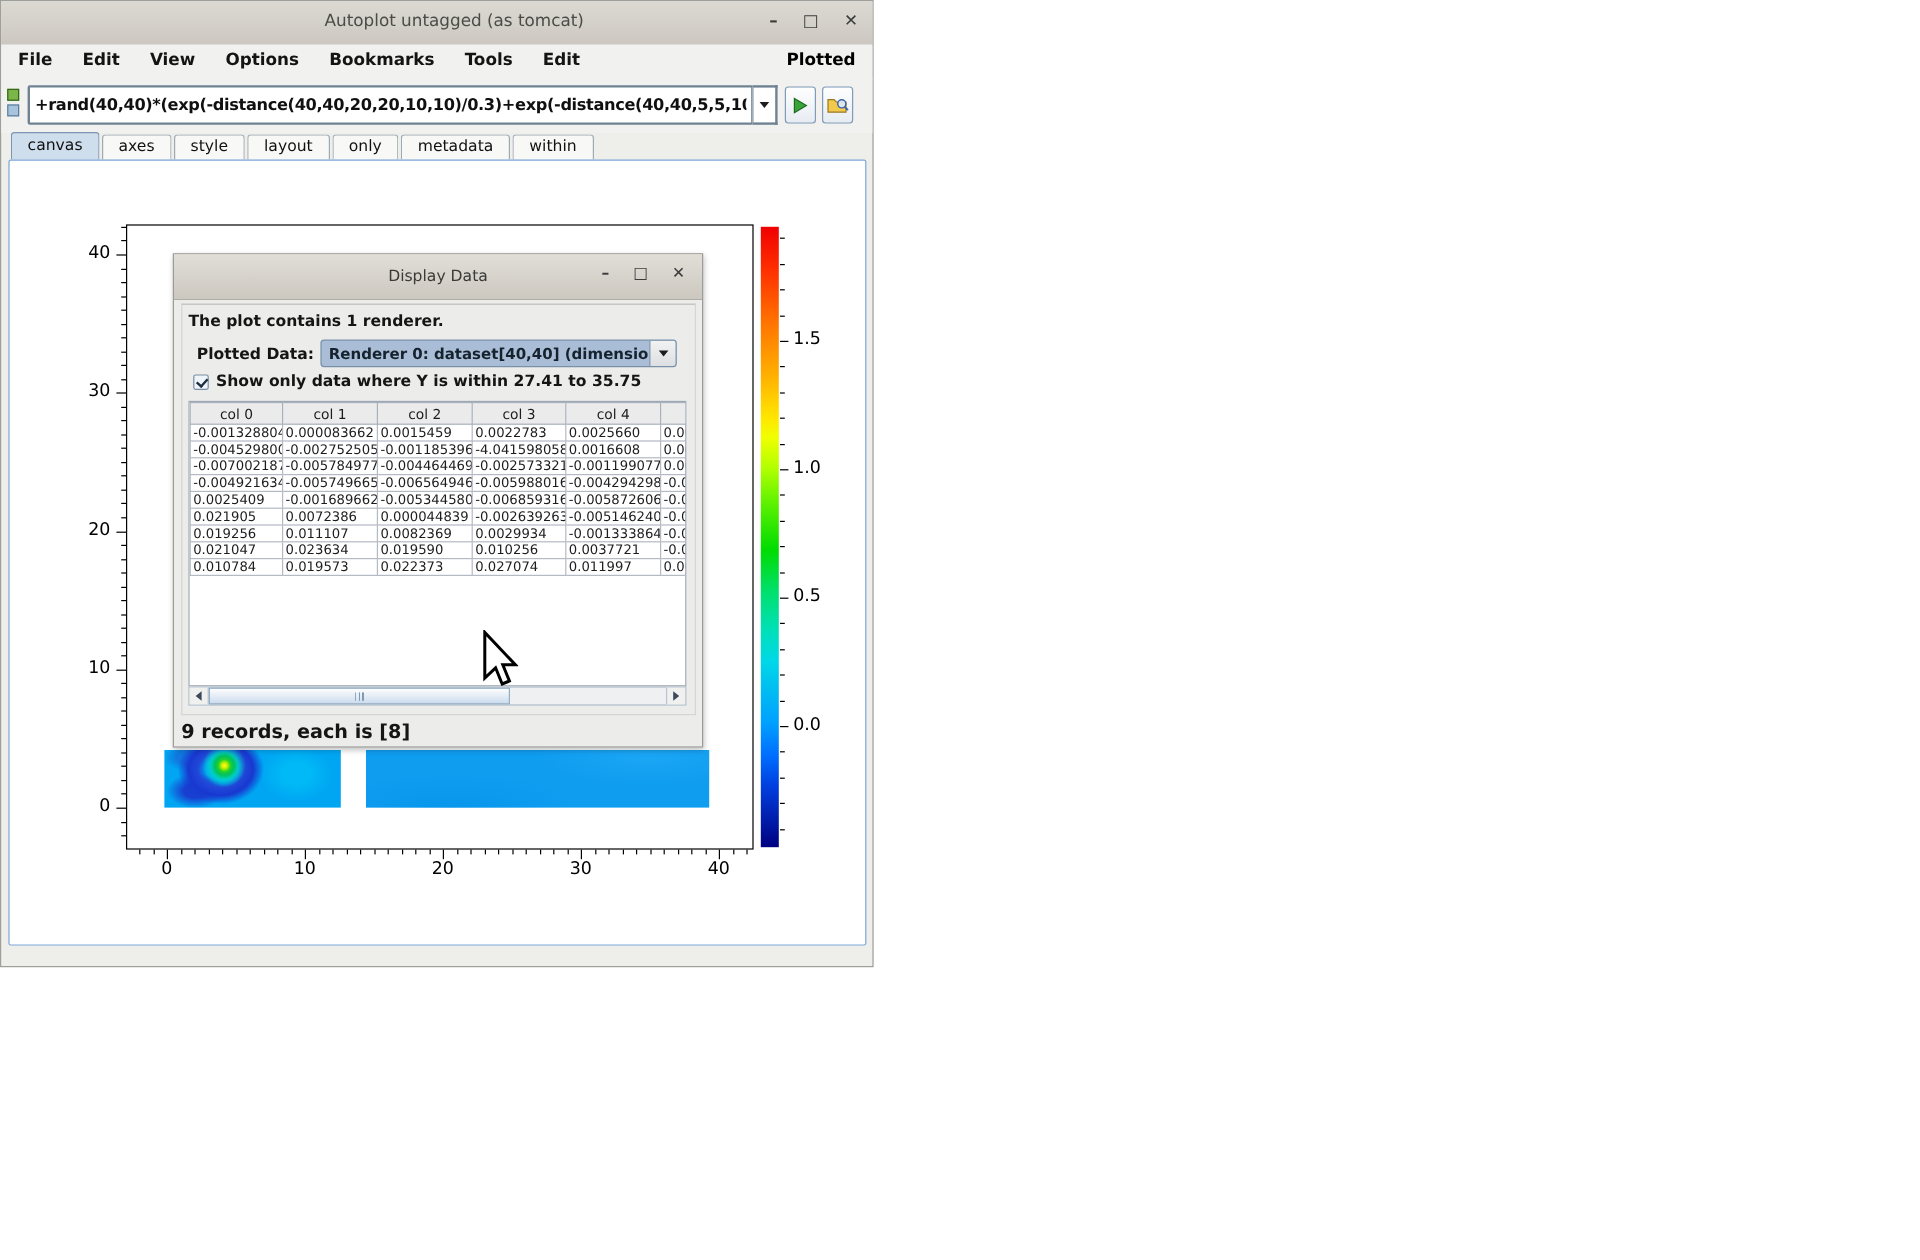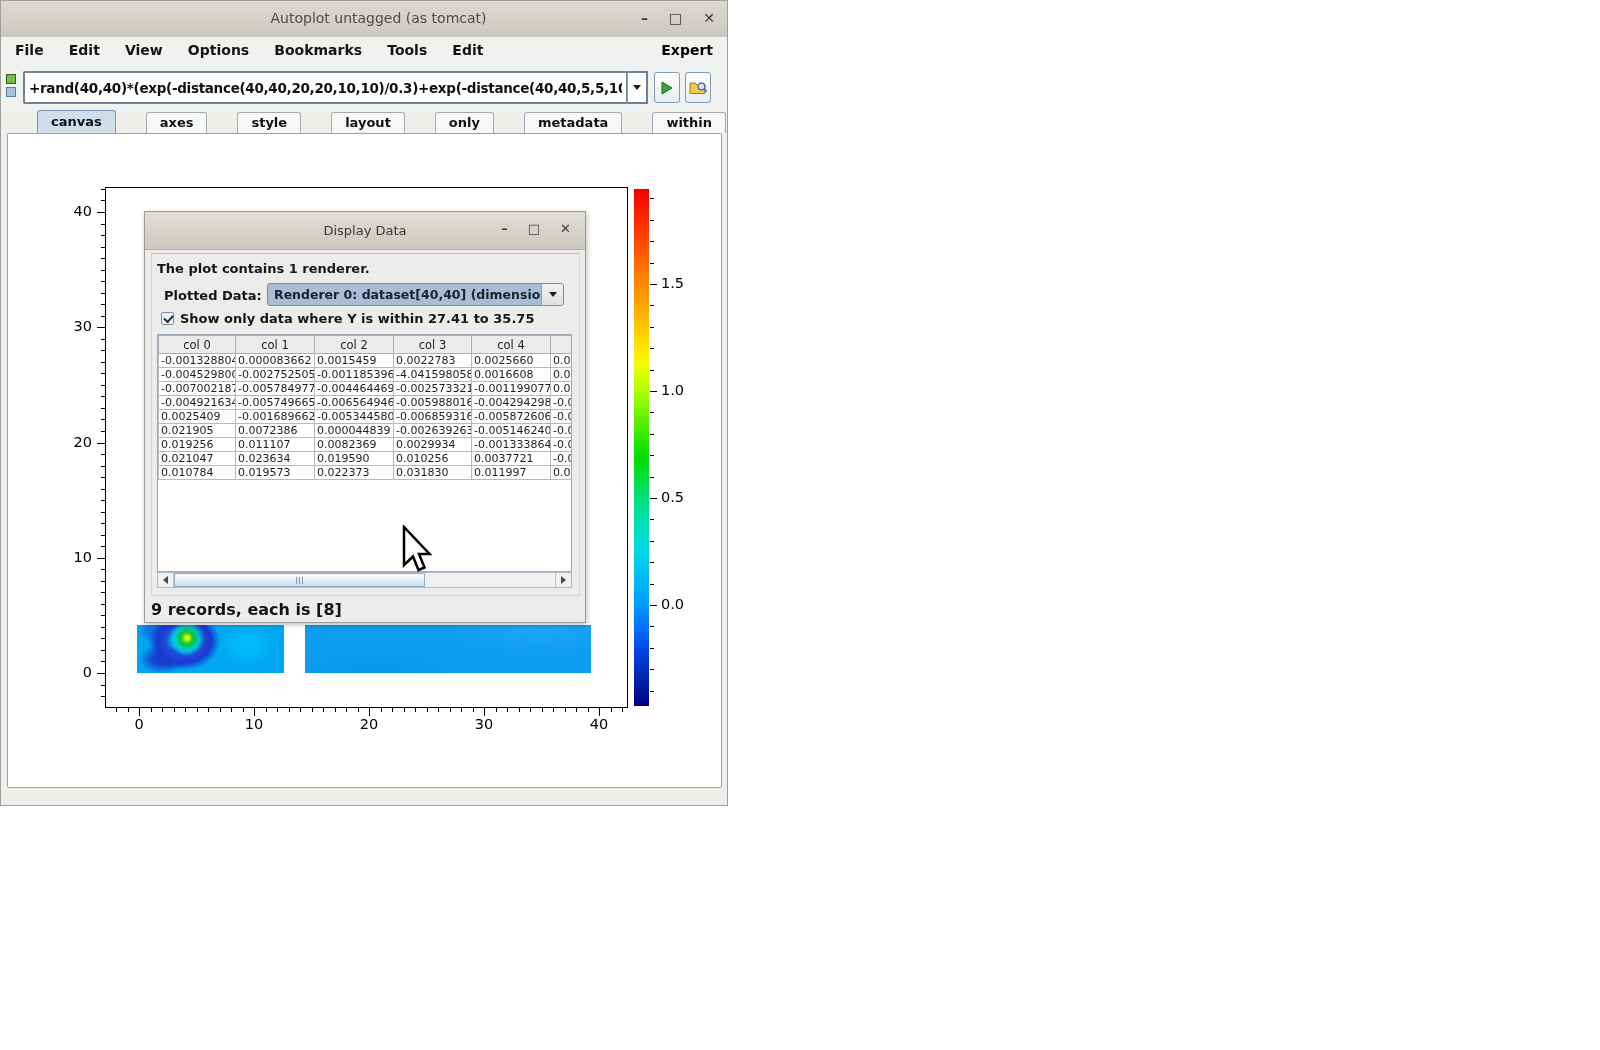--- a/index.html
+++ b/index.html
@@ -37,21 +37,21 @@
   .folder-btn{left:684px;}
   .tri-down{width:0;height:0;border-left:4px solid transparent;border-right:4px solid transparent;
        border-top:5px solid #1d1d1d;display:inline-block;}
   .tri-left{width:0;height:0;border-top:4px solid transparent;border-bottom:4px solid transparent;
        border-right:5px solid #3a4a5a;display:inline-block;}
   .tri-right{width:0;height:0;border-top:4px solid transparent;border-bottom:4px solid transparent;
        border-left:5px solid #3a4a5a;display:inline-block;}
   
   .tabbar{position:absolute;left:8px;top:110px;height:22px;display:flex;align-items:flex-end;}
   .tab{display:inline-block;margin-right:2px;padding:2px 13px 3px;border:1px solid #a0aab4;border-bottom:none;
-       border-radius:3px 3px 0 0;background:#f8f8f6;font-weight:bold;font-size:13px;color:#111;margin-left:28px;}
+       border-radius:3px 3px 0 0;background:#f8f8f6;font-weight:normal;font-size:13px;color:#111;}
   .tab.selected{background:#cfdeed;border-color:#7d95b2;padding:3px 13px 4px;}
   
   .canvas-panel{position:absolute;left:6px;top:132px;width:715px;height:655px;background:#fff;
        border:1px solid #7da7d8;box-sizing:border-box;border-radius:2px;}
   .plot-layer{position:absolute;left:0;top:0;right:0;bottom:0;}
   .plot-area{position:absolute;left:97px;top:53px;width:521px;height:519px;border:1px solid #000;box-sizing:content-box;}
   .tick{position:absolute;background:#000;}
   .tick-label{position:absolute;font-size:14.5px;color:#000;}
   .xlab{width:44px;text-align:center;}
   .ylab{width:38px;text-align:right;}
@@ -139,21 +139,21 @@
   </div>
 
   <div class="menubar">
     <span class="menu-item">File</span>
     <span class="menu-item">Edit</span>
     <span class="menu-item">View</span>
     <span class="menu-item">Options</span>
     <span class="menu-item">Bookmarks</span>
     <span class="menu-item">Tools</span>
     <span class="menu-item">Edit</span>
-    <span class="menu-expert">Expert</span>
+    <span class="menu-expert">Plotted</span>
   </div>
 
   <div class="addressbar">
     <span class="type-icon">
       <i class="sq g"></i>
       <i class="sq b"></i>
     </span>
     <input class="uri-input" value="+rand(40,40)*(exp(-distance(40,40,20,20,10,10)/0.3)+exp(-distance(40,40,5,5,10,10)/0.2))" style="">
     <span class="arrow-btn">
       <i class="tri-down"></i>
@@ -293,21 +293,21 @@
                   <td>0.023634</td>
                   <td>0.019590</td>
                   <td>0.010256</td>
                   <td>0.0037721</td>
                   <td>-0.0</td>
                 </tr>
                 <tr>
                   <td>0.010784</td>
                   <td>0.019573</td>
                   <td>0.022373</td>
-                  <td>0.031830</td>
+                  <td>0.027074</td>
                   <td>0.011997</td>
                   <td>0.00</td>
                 </tr>
               </tbody>
           </table>
         </div>
         <div class="hscroll">
           <span class="sb-btn">
             <i class="tri-left"></i>
           </span>

